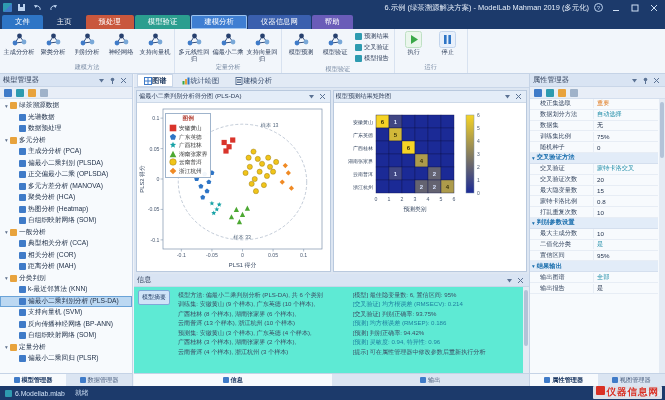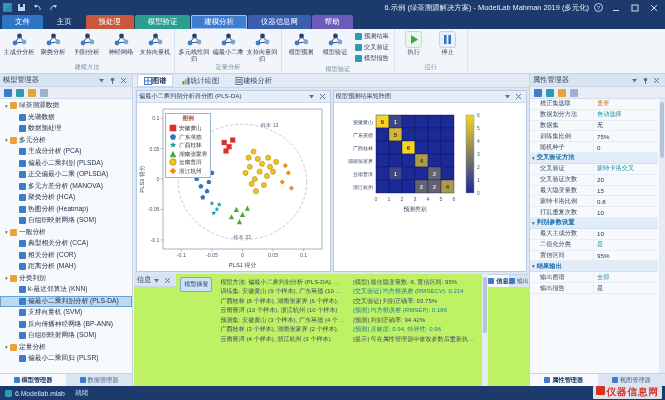--- a/index.html
+++ b/index.html
@@ -57,21 +57,21 @@
 .plots{height:186px;display:flex;gap:2px;padding:2px;background:#dde6f2;flex:none}
 .pwin{flex:1;background:#fff;border:1px solid #b9c9de;display:flex;flex-direction:column;min-width:0}
 .pwhead{height:12px;background:#e4edf8;border-bottom:1px solid #cdd9e8;display:flex;align-items:center;padding:0 2px;font-size:6.2px;color:#2c3c58}
 .pwtitle{flex:1;overflow:hidden;white-space:nowrap;text-overflow:ellipsis}
 .pwbtn{width:11px;height:11px;display:flex;align-items:center;justify-content:center}
 .pwbody{flex:1;position:relative;overflow:hidden}
 .legend{position:absolute;left:28px;top:10px;background:rgba(255,255,255,.94);border:1px solid #9fb4cc;padding:1px 3px 2px;font-size:5.7px;z-index:2}
 .lg-title{text-align:center;font-weight:bold;color:#b03a2e;margin-bottom:1px}
 .lg-item{display:flex;align-items:center;gap:2px;line-height:1.5;color:#333;white-space:nowrap}
 
-.info{flex:1;background:#bef264;display:flex;flex-direction:row;min-height:0}
+.info{flex:1;background:#5eead4;display:flex;flex-direction:column;min-height:0}
 .infobody{flex:1;display:flex;padding:3px 10px 2px 4px;gap:8px;overflow:hidden;position:relative}
 .sidechip{width:32px;flex:none}
 .chip{background:#cfe3f8;border:1px solid #7fa8d8;color:#1f3a63;font-size:6px;padding:2px 1px;text-align:center;border-radius:2px}
 .icol{flex:1;font-size:6.1px;color:#3c4c64;line-height:1.55;min-width:0}
 .icol .hl{color:#1f7f9f}
 .icol div{white-space:nowrap;overflow:hidden;text-overflow:ellipsis}
 
 .pgrid{flex:1;background:#f7fafd;overflow:hidden;position:relative;padding-right:7px}
 .prow{display:flex;height:10.8px;border-bottom:1px solid #e7edf5;align-items:center}
 .pname{width:64px;padding-left:10px;font-size:6.2px;color:#33445e;border-right:1px solid #e7edf5;overflow:hidden;white-space:nowrap;flex:none}

